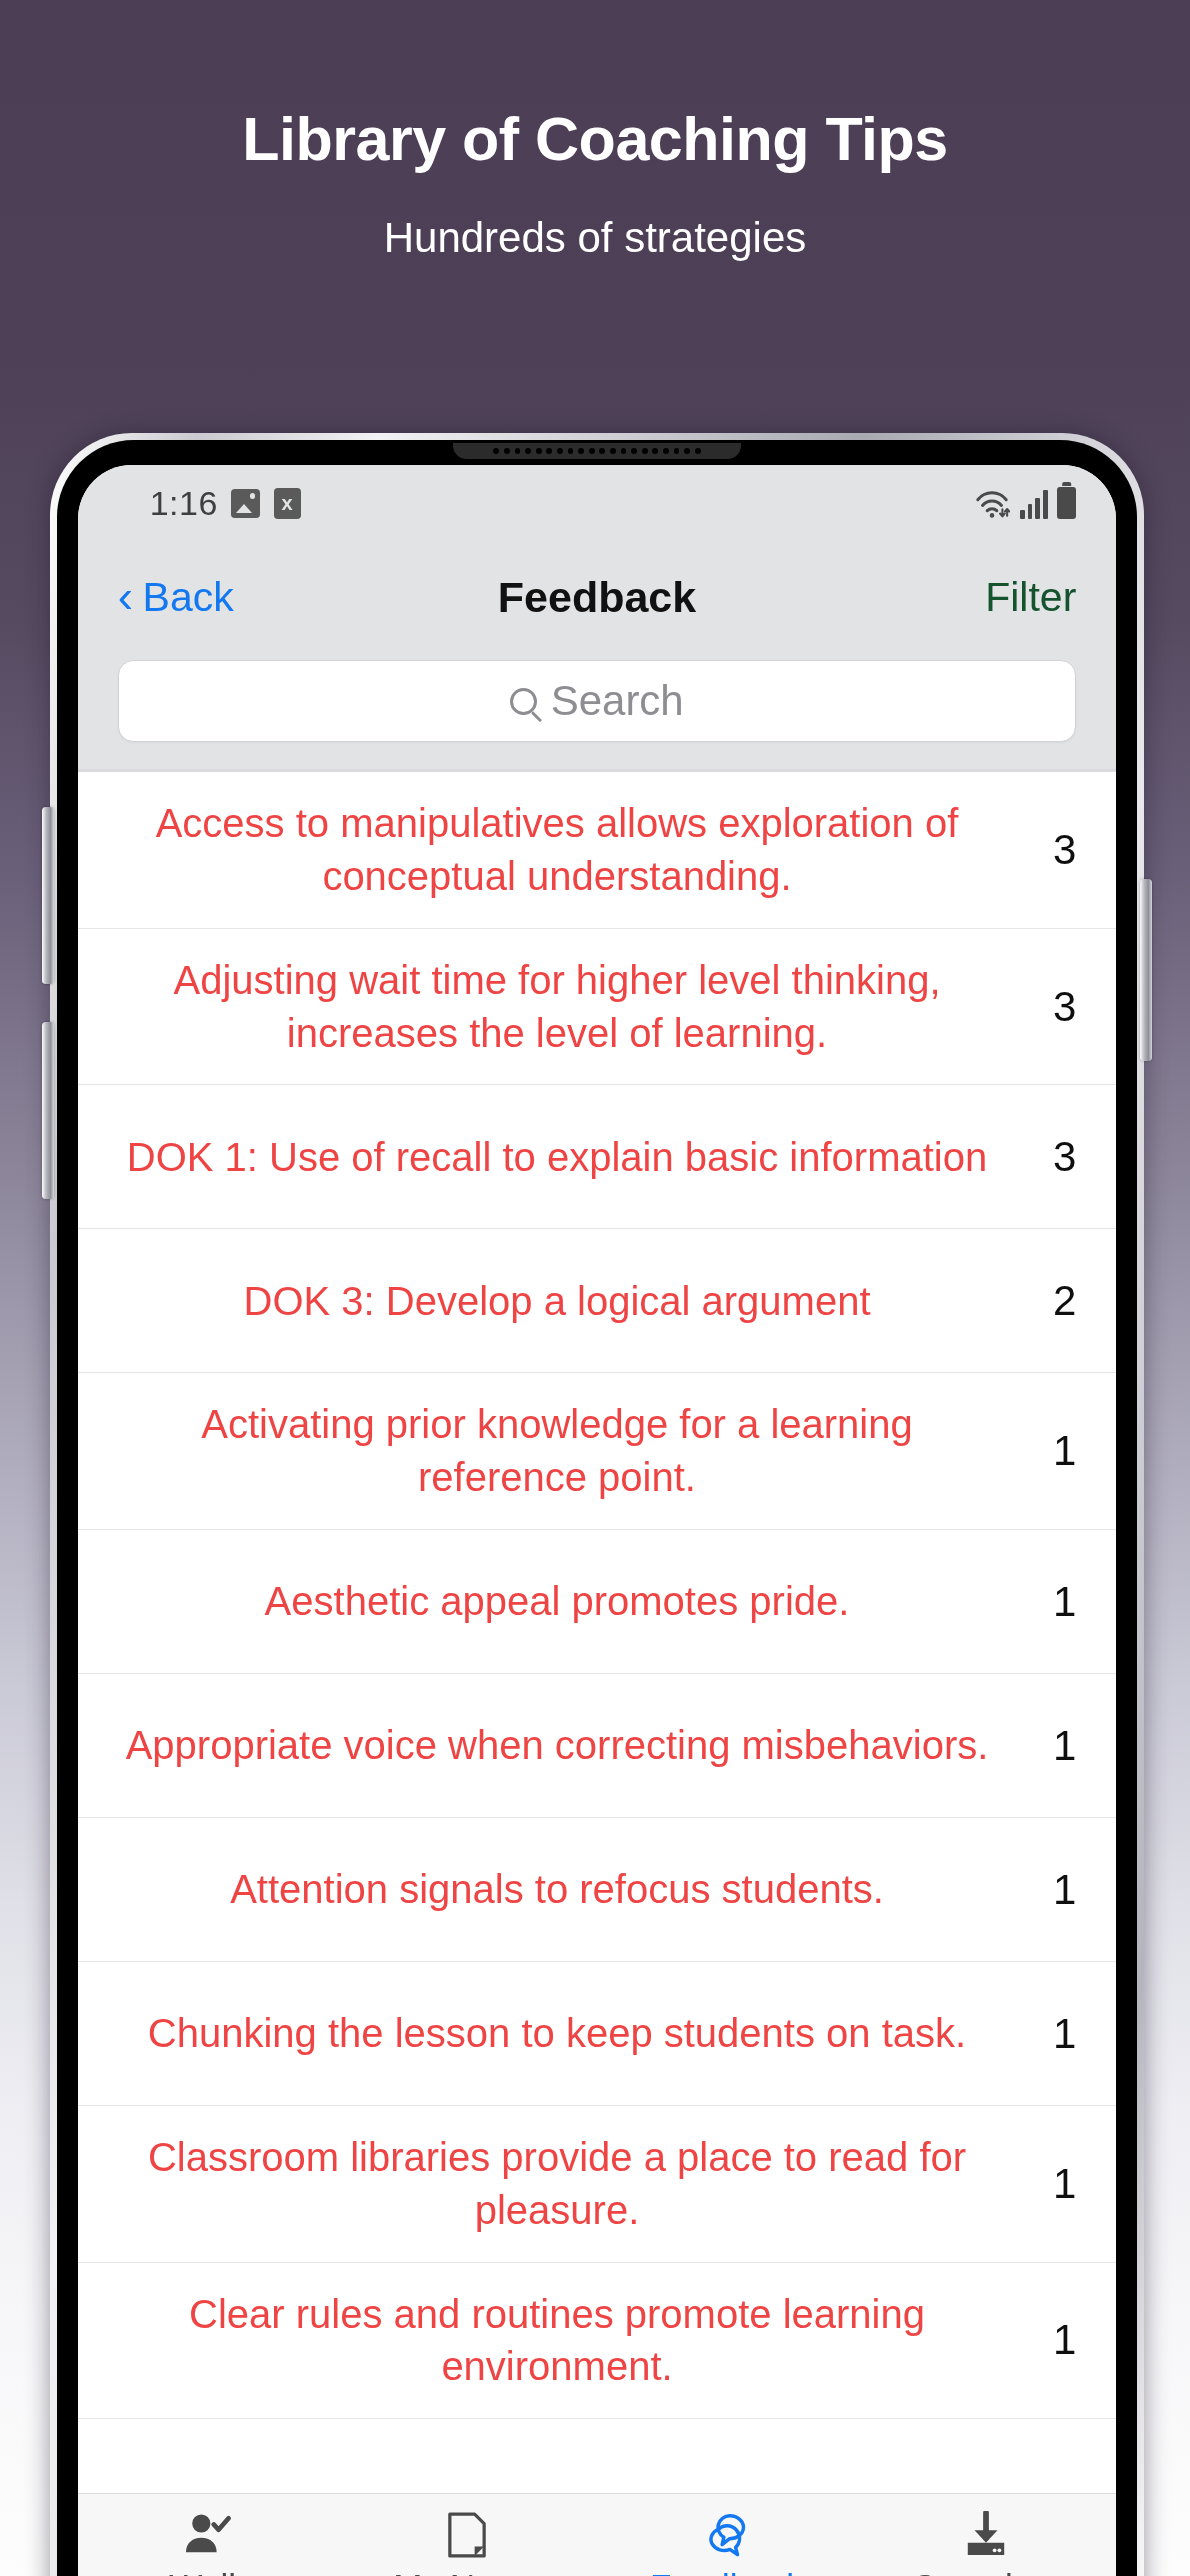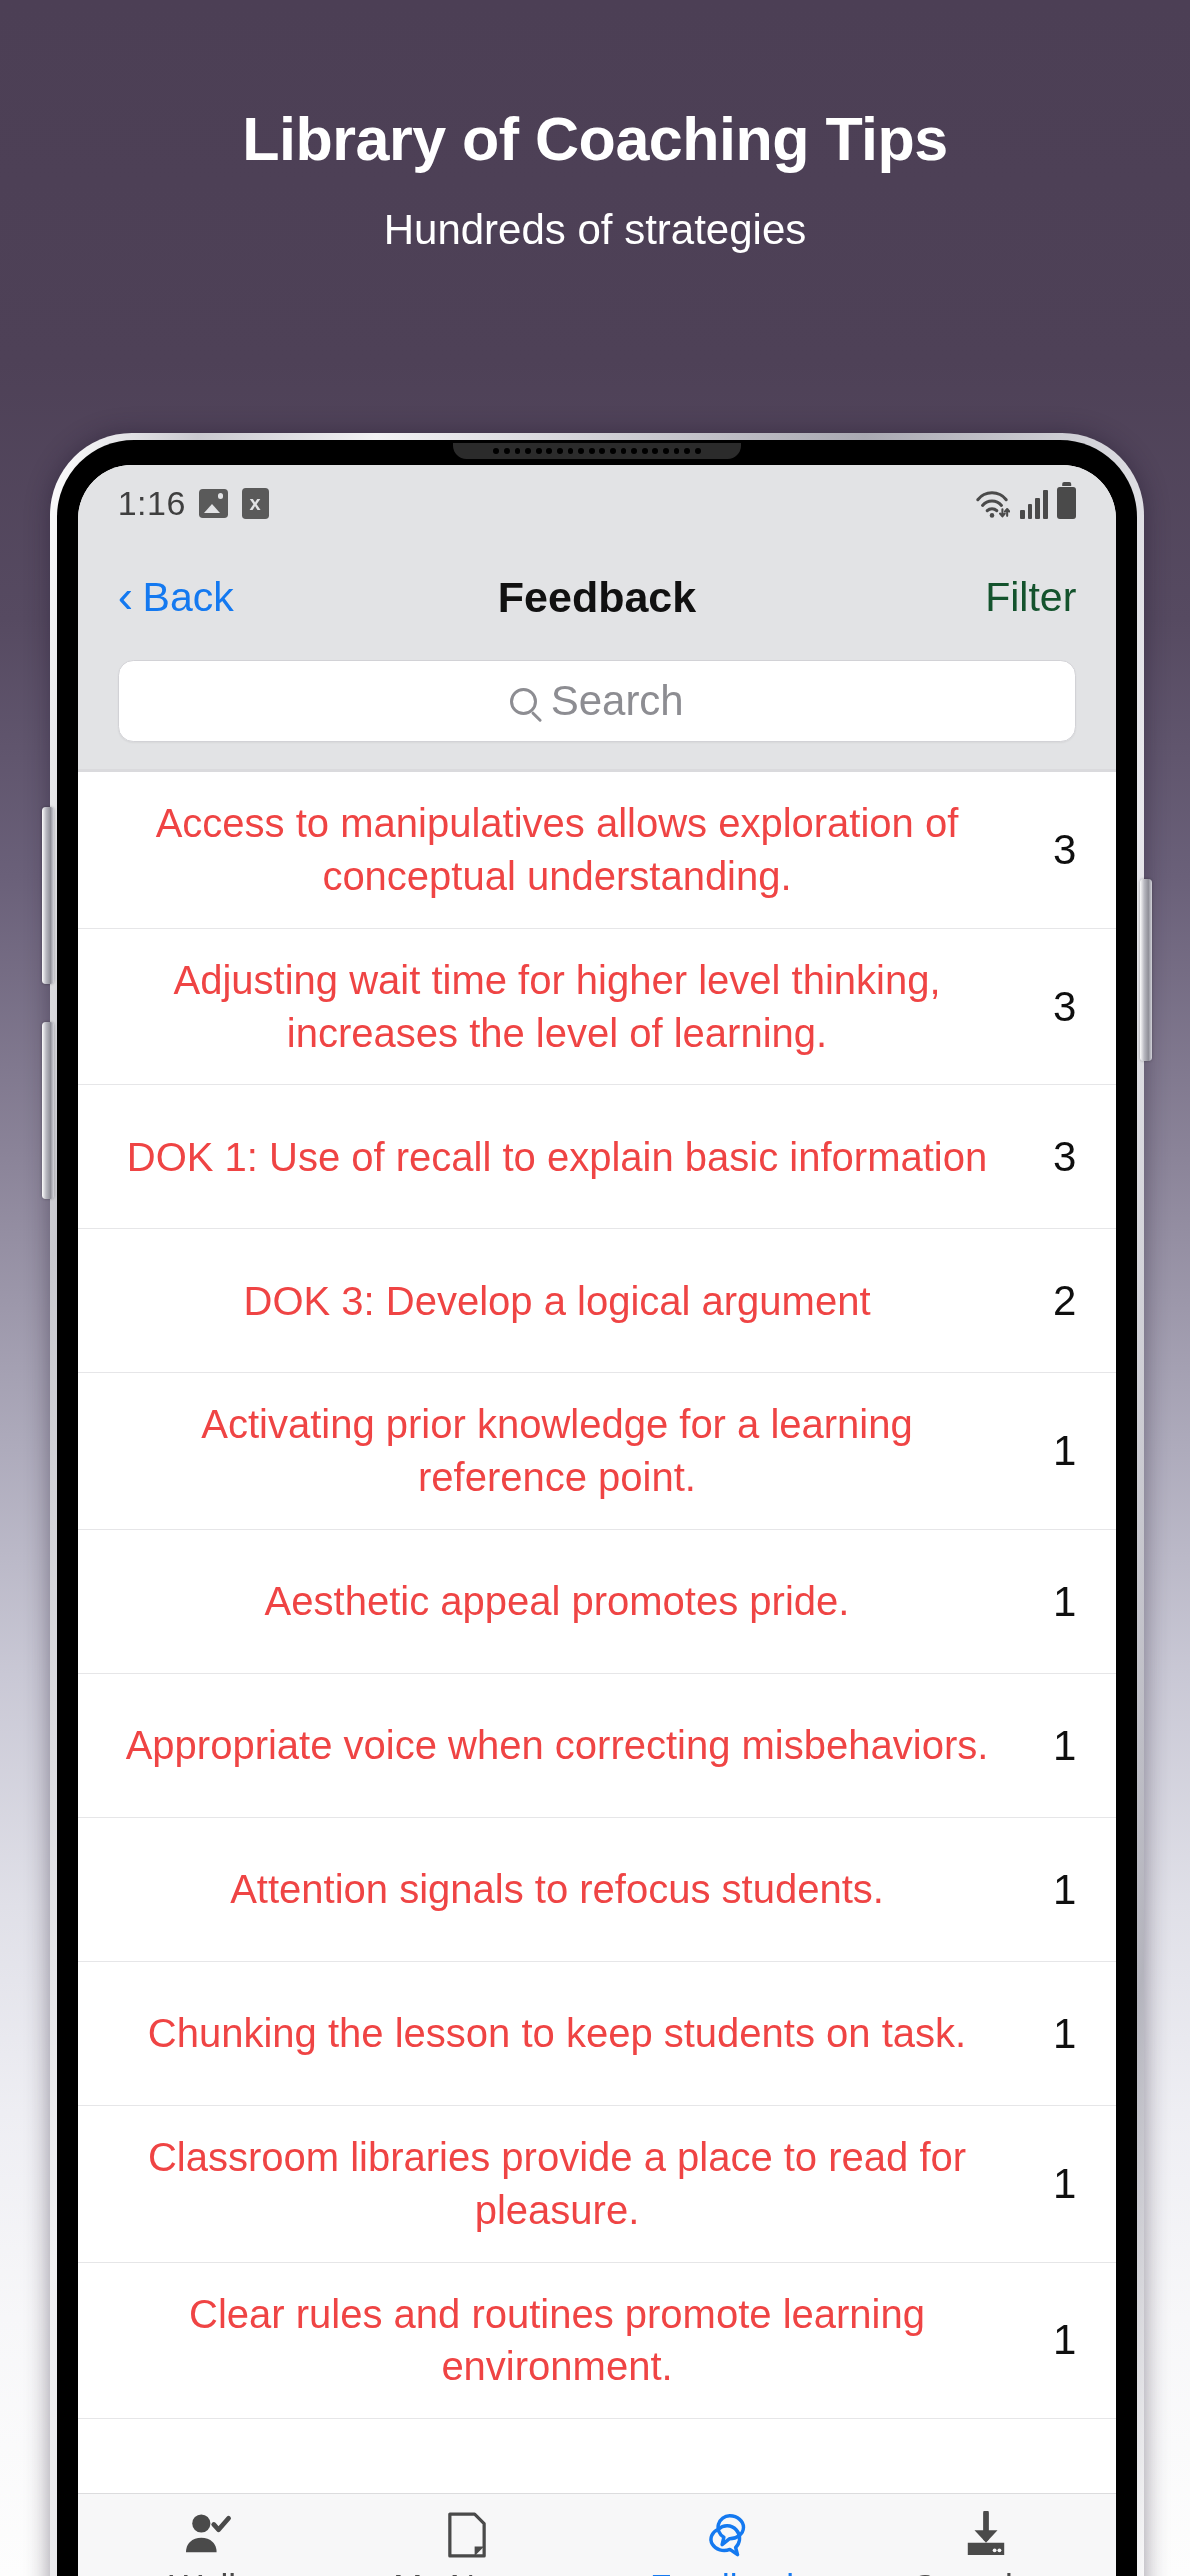--- a/index.html
+++ b/index.html
@@ -42,21 +42,21 @@
     font-size: 61px;
     font-weight: bold;
     letter-spacing: -0.5px;
     line-height: 1.05;
   }
   .promo-sub {
     color: #ffffff;
     font-size: 42px;
     font-weight: normal;
     line-height: 1.3;
-    margin-top: 32px;
+    margin-top: 40px;
   }
 
   
   .device {
     position: absolute;
     left: 50px;
     top: 433px;
     width: 1094px;
     height: 2204px;
     border-radius: 82px 82px 0 0;
@@ -118,21 +118,21 @@
   
   .statusbar {
     height: 77px;
     background: #e2e3e5;
     display: flex;
     align-items: center;
     padding: 0 40px 0 40px;
     font-size: 32px;
     color: #4a4a4a;
   }
-  .sb-left { display: flex; align-items: center; gap: 13.4px; }
+  .sb-left { display: flex; align-items: center; gap: 13.4px; margin-left: 32px; }
   .sb-time { font-size: 34px; color: #3f3f3f; letter-spacing: 0.5px; }
   .sb-right { margin-left: auto; display: flex; align-items: flex-end; gap: 9.6px; }
 
   .ic-photo {
     width: 29px; height: 29px;
     background: #5a5a5a;
     border-radius: 3.8px;
     position: relative;
   }
   .ic-photo::after {

